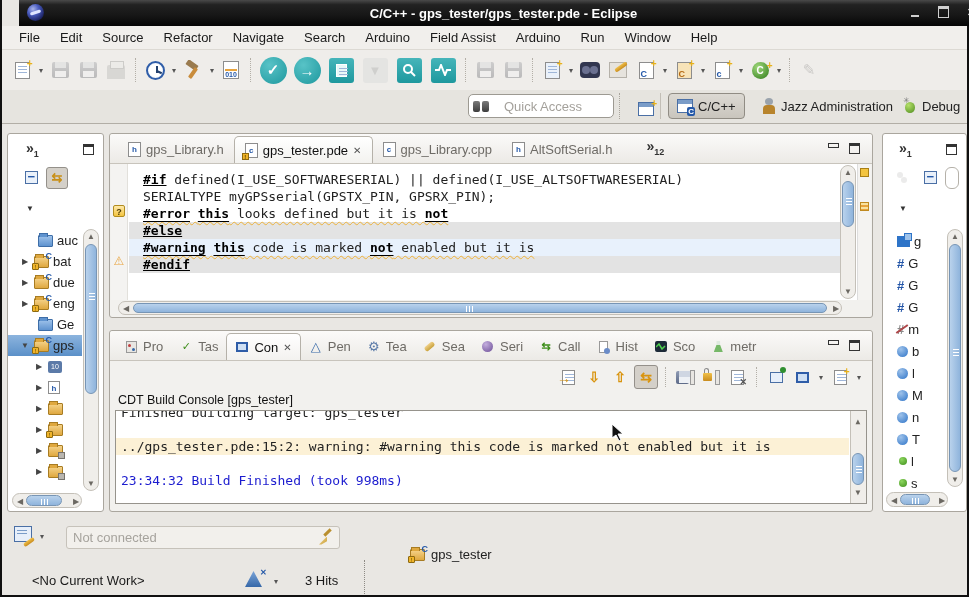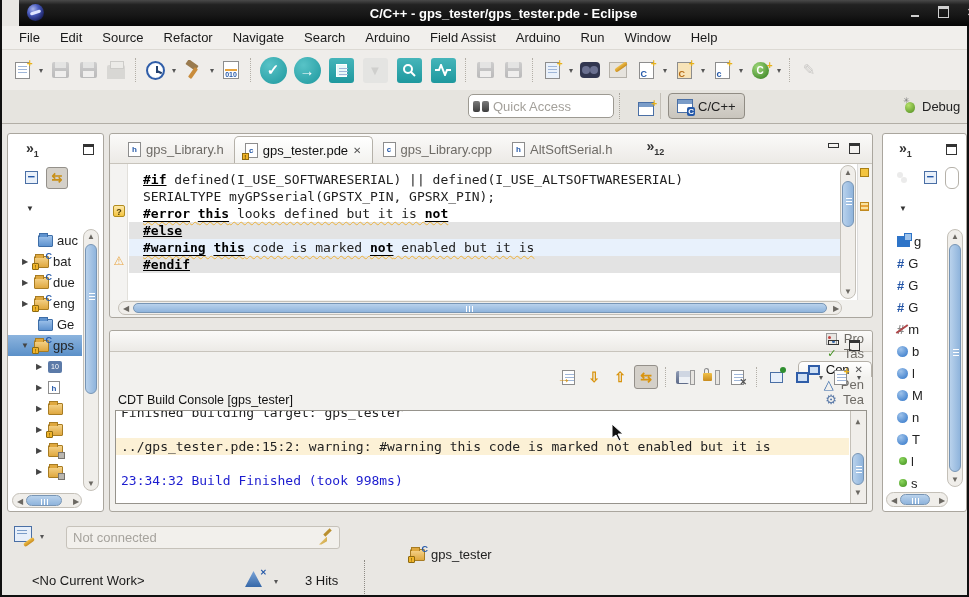--- a/index.html
+++ b/index.html
@@ -53,21 +53,21 @@
   .ic-cam::before,.ic-cam::after { content:""; position:absolute; top:4px; width:8px; height:8px; border-radius:50%; background:#6a7090; }
   .ic-cam::before { left:2px; } .ic-cam::after { right:2px; }
   .ic-pen { width:18px; height:16px; position:relative; background:#e6e3dd; border:1px solid #b5b1a9; }
   .ic-pen::after { content:""; position:absolute; right:-2px; top:2px; width:14px; height:4px; background:linear-gradient(#f0c04a,#c98c1e); transform:rotate(-35deg); border-radius:2px; }
   .badge-letter { position:absolute; left:1px; bottom:-1px; font-size:9px; font-weight:bold; }
   .ic-newc { width:15px; height:17px; background:#fff; border:1px solid #8d8d8d; position:relative; }
   .ic-pencil { font-size:15px; color:#8f8c86; }
 
   
   .qa { position:absolute; left:466px; top:4px; width:146px; height:24px; background:#fff; border:1px solid #9d9a92; border-radius:5px; display:flex; align-items:center; padding:0 4px; }
-  .qa input { border:none; outline:none; width:100px; font-size:13px; color:#14532d; background:transparent; font-family:"Liberation Sans",sans-serif; }
+  .qa input { border:none; outline:none; width:100px; font-size:13px; color:#14532d; background:transparent; font-family:"Liberation Sans",sans-serif;text-align:center; }
   .qa input::placeholder { color:#a4a19b; }
   .ic-binoc { width:16px; height:11px; position:relative; margin-right:4px; }
   .ic-binoc::before,.ic-binoc::after { content:""; position:absolute; top:0; width:7px; height:11px; background:linear-gradient(#7a7a7a,#3d3d3d); border-radius:2px; }
   .ic-binoc::before{left:0;} .ic-binoc::after{right:0;}
   .tb2sep { position:absolute; left:617px; top:3px; height:26px; border-left:1px dotted #a9a59d; }
   .persp-open { position:absolute; left:630px; top:6px; }
   .tb2bar { position:absolute; left:658px; top:3px; height:26px; border-left:1px solid #c2beb6; }
   .persp-btn { position:absolute; display:flex; align-items:center; gap:5px; height:26px; padding:0 8px; border-radius:4px; }
   .persp-active { left:666px; top:3px; background:linear-gradient(#dcd9d3,#c9c5bd); border:1px solid #908c84; }
   .persp-plain { border:none; }
@@ -139,21 +139,21 @@
   .cl { height:17px; white-space:pre; padding-left:14px; }
   .cl.gray { background:#e3e3e3; }
   .cl.cline { background:#e8f1fc; }
   .kw { color:#000000; font-weight:bold;text-decoration:underline; }
   .squig { text-decoration:underline wavy #ecb23c 1px; text-underline-offset:3px; }
   .annot { position:absolute; right:0; top:0; bottom:0; width:14px; background:#f4f3f1; border-left:1px solid #ddd; }
   .am1 { position:absolute; left:2px; top:4px; width:9px; height:9px; background:#f3c440; border:1px solid #a97f15; }
   .am2 { position:absolute; left:2px; top:38px; width:9px; height:9px; border:1px solid #c08a20; background:repeating-linear-gradient(#f8e2a0 0 2px, #e8a33c 2px 4px); }
 
   
-  .ctabs { display:flex; align-items:flex-end; height:21px; background:linear-gradient(#fbfaf9,#eceae6); border-bottom:1px solid #c8c4bc; border-radius:3px 3px 0 0; padding-left:6px;flex-direction:column; }
+  .ctabs { display:flex; align-items:flex-end; height:30px; background:linear-gradient(#fbfaf9,#eceae6); border-bottom:1px solid #c8c4bc; border-radius:3px 3px 0 0; padding-left:6px; }
   .ctab { height:27px; display:flex; align-items:center; gap:5px; padding:0 8px; color:#6e6b66; }
   .ctab.active { background:linear-gradient(#ffffff,#f3f2ef); border:1px solid #b5b1a9; border-bottom:none; border-radius:5px 5px 0 0; color:#111; }
   .cti { width:14px; height:14px; flex:none; display:flex; align-items:center; justify-content:center; font-size:11px; }
   .console-toolbar { position:absolute; right:8px; top:34px; display:flex; align-items:center; gap:2px; }
   .cbtn { width:24px; height:24px; display:flex; align-items:center; justify-content:center; border-radius:3px; position:relative; }
   .cbtn.pressed { background:#d4d0c9; border:1px solid #94908a; }
   .gold { color:#d9940f; font-weight:bold; font-size:14px; }
   .console-label { position:absolute; left:8px; top:62px; font-size:12.5px; color:#111; }
   .console-text { position:absolute; left:5px; right:5px; top:79px; bottom:7px; border:1px solid #96938c; background:#fff; overflow:hidden; font-family:"DejaVu Sans Mono",monospace; font-size:13px; line-height:17px; }
   .con-lines { position:absolute; left:0; right:17px; top:-7px; }
@@ -353,20 +353,24 @@
           <span class="spark">+</span>
         </span>
       </span>
     <span class="tb2bar"></span>
     <span class="persp-btn persp-active">
       <span class="ic-persp">
           <span class="pbadge">C</span>
         </span>
       <span>C/C++</span>
     </span>
+    <span class="persp-btn persp-plain" style="left:752px; top:3px;">
+      <span class="ic-person"></span>
+      <span>Jazz Administration</span>
+    </span>
     <span class="persp-btn persp-plain" style="left:893px; top:3px;">
       <span class="ic-bug"></span>
       <span>Debug</span>
     </span>
   </div>
 
   <div class="panel" style="left:5px; top:133px; width:97px; height:379px;">
     <div style="display:flex; align-items:center; justify-content:space-between; padding:6px 9px 2px 18px;">
       <span class="ph-overflow">»<sub>1</sub></span>
       <span class="mm-max"></span>

